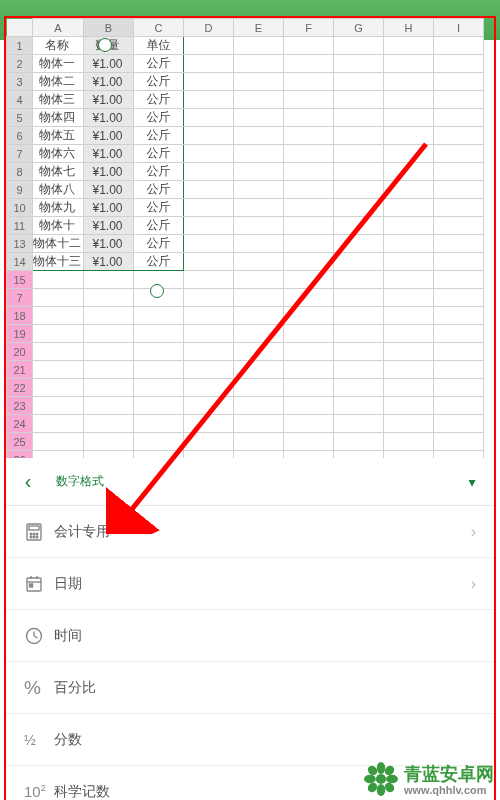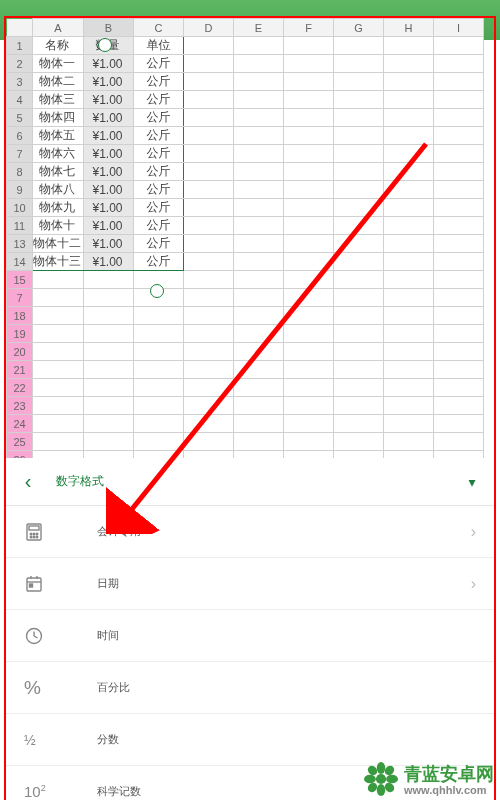--- a/index.html
+++ b/index.html
@@ -25,21 +25,21 @@
   td.colB { text-align: right; padding-right: 2px; }
   td.colC { text-align: center; }
   .handle { position: absolute; width: 14px; height: 14px; border: 1.6px solid #1a7f3c; background: #fff; border-radius: 50%; }
   .panel { position: absolute; top: 458px; left: 4px; width: 492px; border: 2px solid red; border-top: none; background: #fafafa; }
   .panel-hdr { display: flex; align-items: center; height: 48px; background: #fff; border-bottom: 1px solid #e5e5e5; position: relative; }
   .back { width: 44px; text-align: center; color: #1a7f3c; font-size: 20px; }
   .panel-title { flex: 1; text-align: left; padding-left: 6px; font-size: 12px; color: #1a7f3c; }
   .drop { width: 44px; text-align: center; color: #1a7f3c; font-size: 14px; }
   .opt { display: flex; align-items: center; height: 52px; padding: 0 18px; background: #fff; border-bottom: 1px solid #eee; }
   .opt .ico { width: 30px; color: #888; font-size: 18px; display: flex; align-items: center; }
-  .opt .lbl { flex: 1; font-size: 11px; color: #555; margin-left: 43px; }
+  .opt .lbl { flex: 1; font-size: 14px; color: #555; }
   .opt .chev { color: #bbb; font-size: 16px; }
   .arrow { position: absolute; top: 134px; left: 106px; pointer-events: none; }
   .watermark { position: absolute; right: 6px; bottom: 4px; display: flex; align-items: flex-end; gap: 6px; font-size: 18px; color: #3a9a3f; font-weight: 600; }
   .wm-ico svg { display: block; }
   .wm-sub { font-size: 11px; color: #888; display: block; margin-top: -2px; }
   .frac { font-size: 14px; letter-spacing: -1px; }
   .sci sub, .sci sup { font-size: 9px; }
 </style>
 </head>
 <body>

